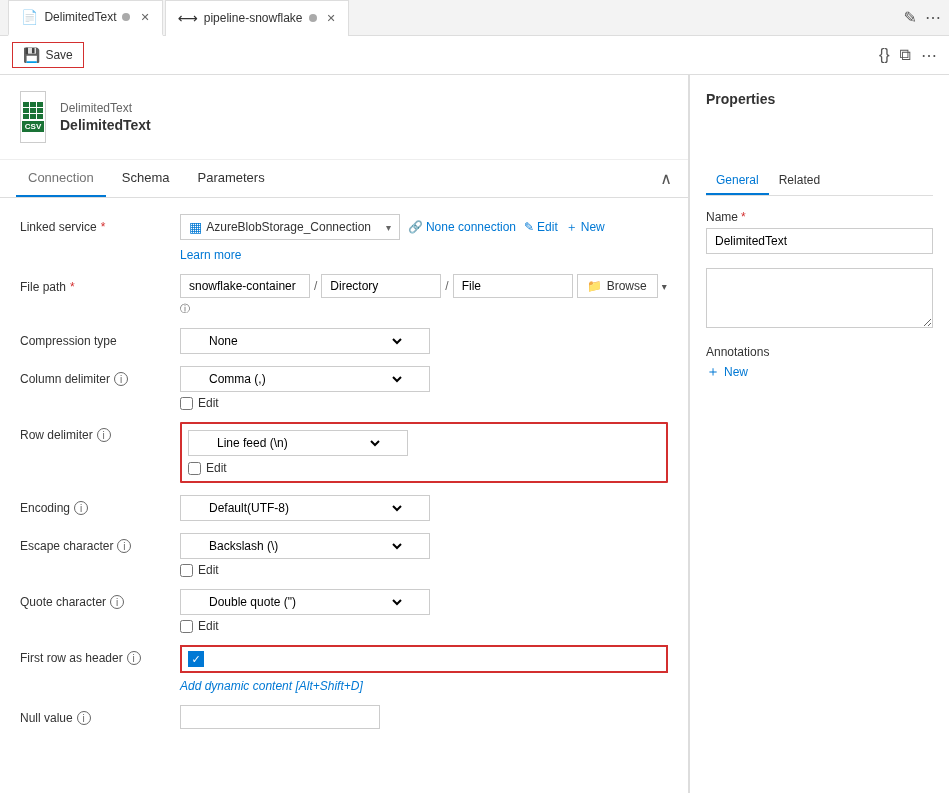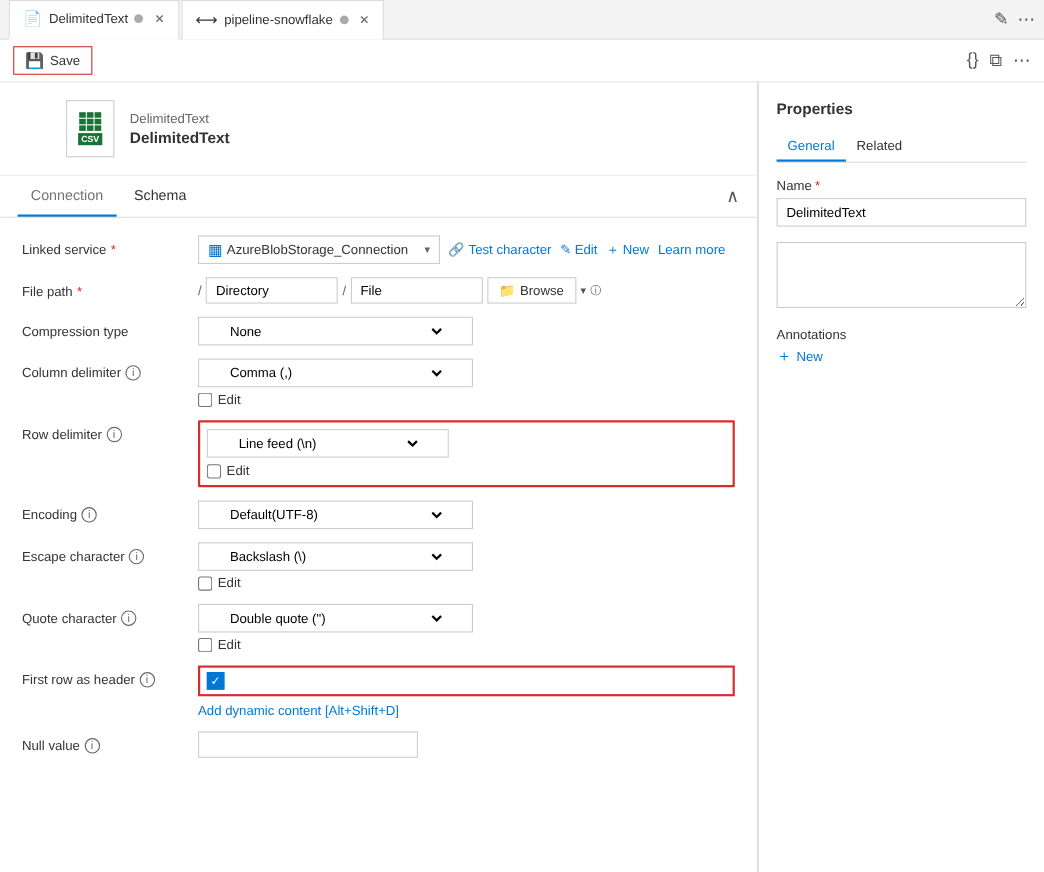--- a/index.html
+++ b/index.html
@@ -80,30 +80,29 @@
 
     
     .dataset-header {
       display: flex;
       align-items: center;
       padding: 16px 20px;
       gap: 14px;
       border-bottom: 1px solid #eee;
     }
     .csv-icon {
-      width: 44px;
+      width: 26px;
       height: 52px;
       background: #fff;
       border: 1px solid #ccc;
       display: flex;
       flex-direction: column;
       align-items: center;
       justify-content: center;
       position: relative;
-      margin-left: 40px;
     }
     .csv-icon-grid {
       display: grid;
       grid-template-columns: repeat(3, 6px);
       gap: 1px;
     }
     .csv-cell { width: 6px; height: 5px; background: #1a7336; }
     .csv-label {
       background: #1a7336;
       color: #fff;
@@ -295,20 +294,21 @@
       color: #fff;
       font-size: 11px;
       cursor: pointer;
     }
 
     .dynamic-link {
       color: #0078d4;
       font-size: 12px;
       cursor: pointer;
       margin-top: 2px;
+      font-style: italic;
     }
 
     
     .right-panel {
       width: 260px;
       min-width: 260px;
       background: #fff;
       border-left: 1px solid #ddd;
       padding: 16px;
       overflow-y: auto;
@@ -323,20 +323,21 @@
       display: flex;
       border-bottom: 1px solid #ddd;
       margin-bottom: 14px;
     }
     .props-tab {
       padding: 6px 10px;
       font-size: 12px;
       cursor: pointer;
       color: #333;
       border-bottom: 2px solid transparent;
+      margin-top: 48px;
     }
     .props-tab.active {
       color: #0078d4;
       border-bottom: 2px solid #0078d4;
     }
     .props-field {
       margin-bottom: 14px;
     }
     .props-field-label {
       font-size: 12px;
@@ -442,40 +443,43 @@
       </div>
     </div>
 
     <div class="content-tabs">
       <div class="content-tab active">
         <span>Connection</span>
       </div>
       <div class="content-tab">
         <span>Schema</span>
       </div>
+      <div class="content-tab">
+        <span>Parameters</span>
+      </div>
       <span class="collapse-btn">∧</span>
     </div>
 
     <div class="form-area">
 
       <div class="form-row">
         <div class="form-label">
           <span>Linked service</span>
           <span class="required">*</span>
         </div>
         <div class="form-control">
           <div class="linked-service-row">
             <div class="linked-service-select">
               <span class="ls-icon">▦</span>
               <span class="ls-text">AzureBlobStorage_Connection</span>
               <span class="ls-arrow">▾</span>
             </div>
             <span class="action-link">
               <span>🔗</span>
-              <span>Test character</span>
+              <span>None connection</span>
             </span>
             <span class="action-link">
               <span>✎</span>
               <span>Edit</span>
             </span>
             <span class="action-link">
               <span>＋</span>
               <span>New</span>
             </span>
             <span class="action-link">Learn more</span>
@@ -483,20 +487,21 @@
         </div>
       </div>
 
       <div class="form-row">
         <div class="form-label">
           <span>File path</span>
           <span class="required">*</span>
         </div>
         <div class="form-control">
           <div class="file-path-row">
+            <input class="path-input" type="text" style="width: 130px;" value="snowflake-container">
             <span class="path-sep">/</span>
             <input class="path-input" type="text" style="width: 90px;" value="Directory">
             <span class="path-sep">/</span>
             <input class="path-input" type="text" style="width: 80px;" value="File">
             <button class="browse-btn">
               <span>📁</span>
               <span>Browse</span>
             </button>
             <span class="path-arrow">▾</span>
             <span class="path-arrow">ⓘ</span>

